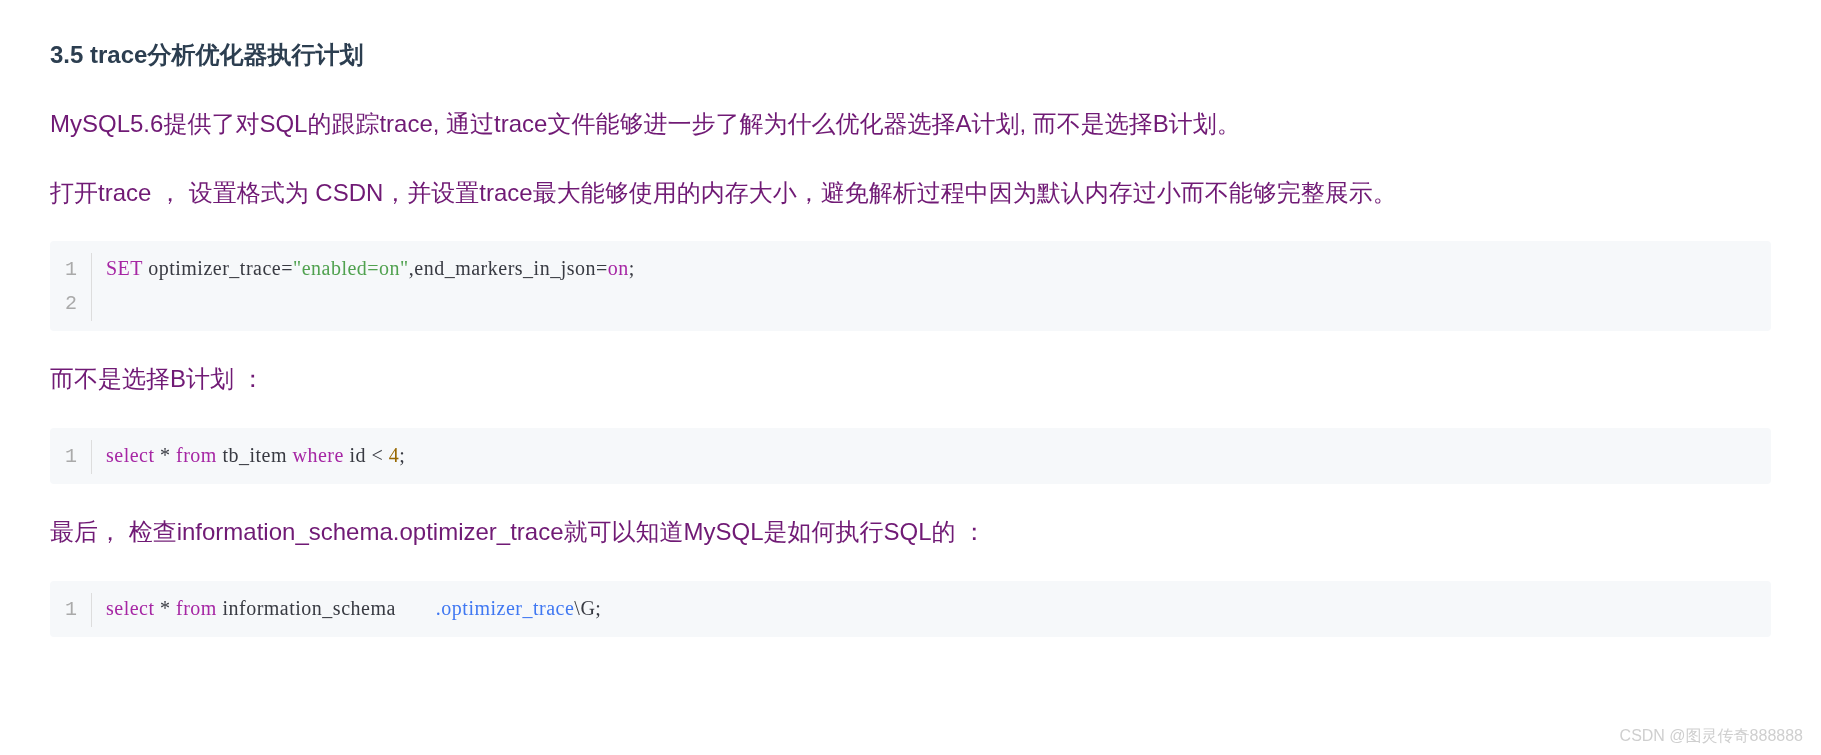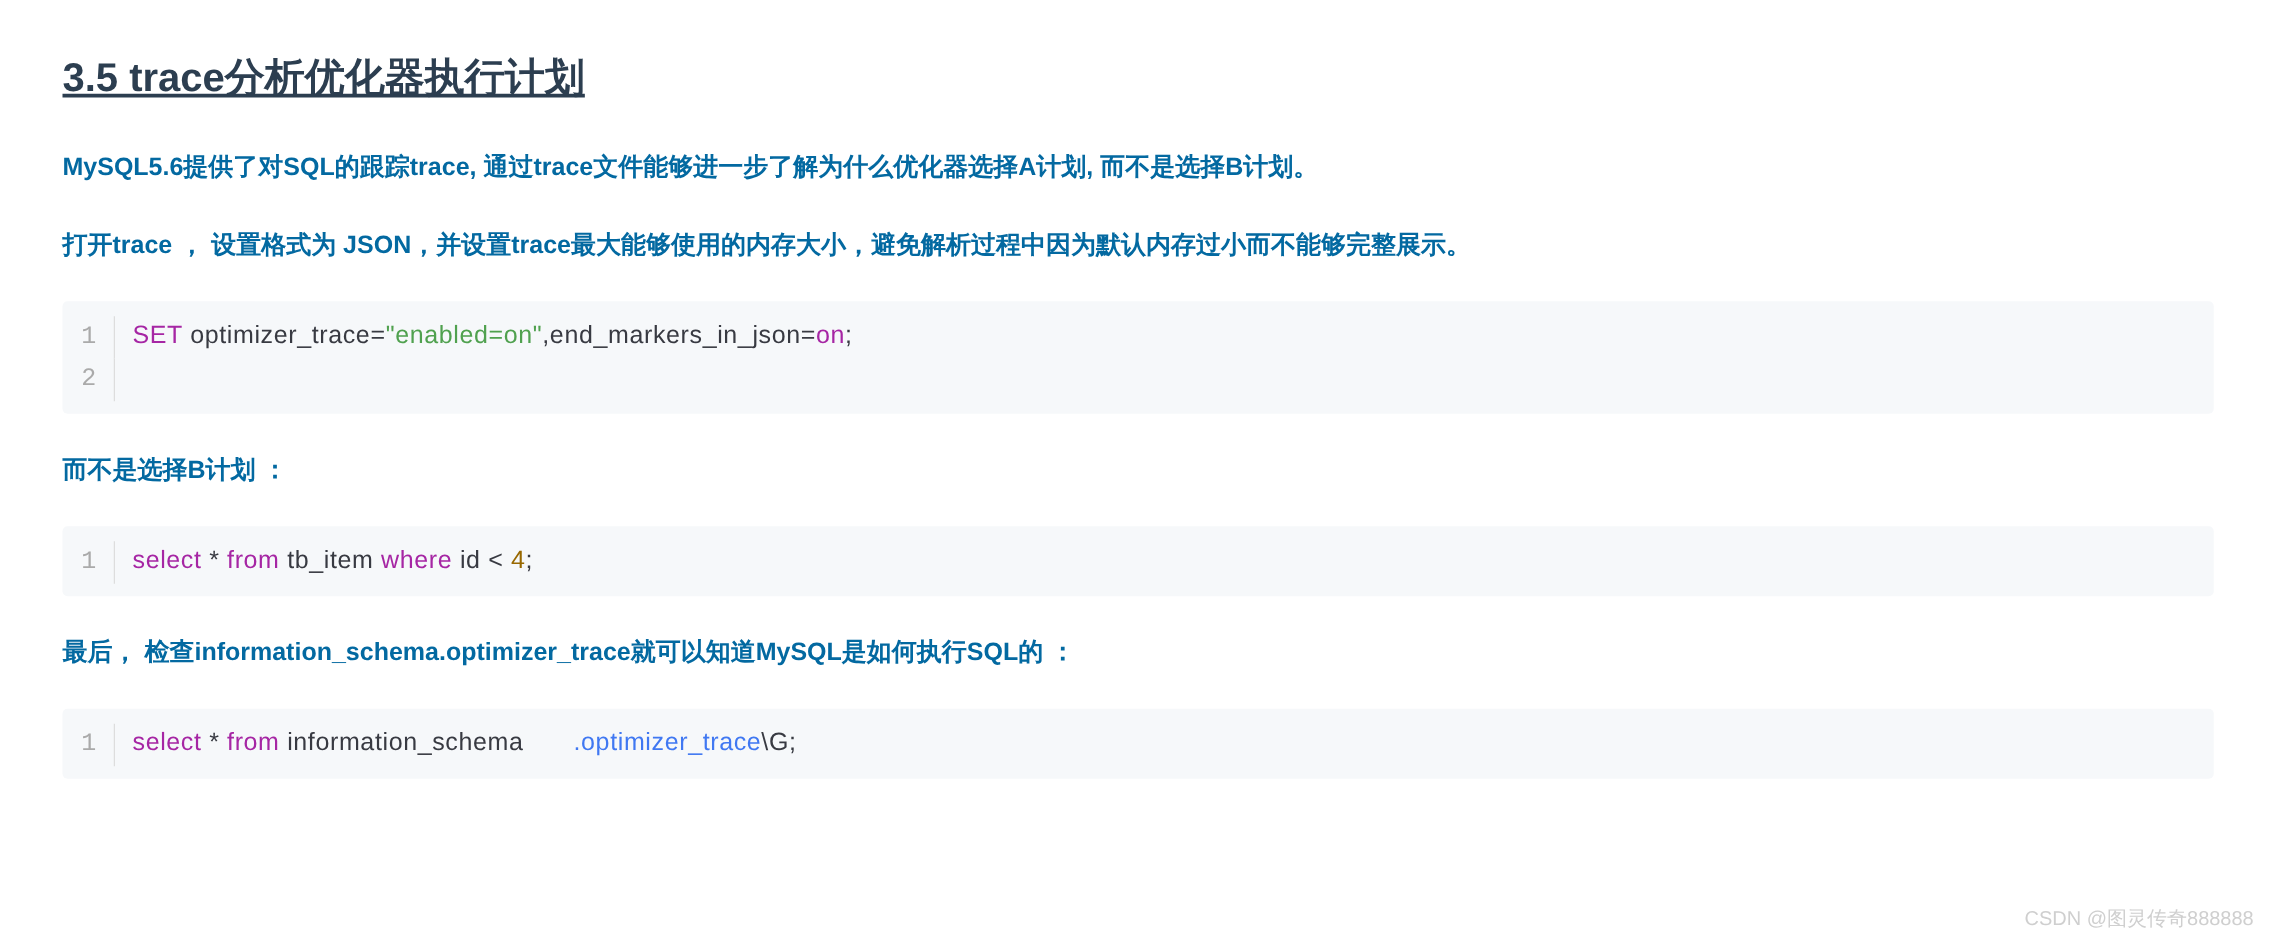--- a/index.html
+++ b/index.html
@@ -10,31 +10,29 @@
     body {
       font-family: -apple-system, BlinkMacSystemFont, "Segoe UI", "PingFang SC", "Hiragino Sans GB", "Microsoft YaHei", sans-serif;
       background: #ffffff;
       padding: 35px 50px;
       color: #2c3e50;
       font-size: 20px;
       line-height: 1.7;
       width: 1821px;
     }
     h3 {
-      font-size: 32px;
+      font-size: 24px;
       font-weight: 700;
       color: #2c3e50;
       margin-bottom: 28px;
-      text-decoration: underline;
     }
     p {
-      color: #0369a1;
+      color: #701a75;
       margin-bottom: 28px;
-      font-size: 20px;
-      font-weight: bold;
+      font-size: 24px;
     }
     .code-block {
       background: #f6f8fa;
       border-radius: 4px;
       padding: 10px 12px;
       margin-bottom: 28px;
       font-family: Consolas, Monaco, "Courier New", monospace;
       font-size: 20px;
       line-height: 1.7;
     }
@@ -48,21 +46,21 @@
       text-align: right;
       padding-right: 14px;
       border-right: 1px solid #ddd;
       margin-right: 14px;
       user-select: none;
       font-family: Consolas, Monaco, "Courier New", monospace;
     }
     .code-content {
       white-space: pre;
       color: #333;
-      font-family: Liberation Sans, sans-serif;
+      font-family: Liberation Serif, serif;
       letter-spacing: 0.5px;
       text-align: center;
     }
     .kw { color: #a626a4; }
     .str { color: #50a14f; }
     .num { color: #986801; }
     .ident { color: #4078f2; margin-left: 40px; }
     .punct { color: #383a42; }
     .plain { color: #383a42; }
     .watermark {
@@ -74,21 +72,21 @@
       font-family: sans-serif;
     }
   </style>
 </head>
 <body>
 
 <h3>3.5 trace分析优化器执行计划</h3>
 
 <p>MySQL5.6提供了对SQL的跟踪trace, 通过trace文件能够进一步了解为什么优化器选择A计划, 而不是选择B计划。</p>
 
-<p>打开trace ， 设置格式为 JSON，并设置trace最大能够使用的内存大小，避免解析过程中因为默认内存过小而不能够完整展示。</p>
+<p>打开trace ， 设置格式为 CSDN，并设置trace最大能够使用的内存大小，避免解析过程中因为默认内存过小而不能够完整展示。</p>
 
 <div class="code-block">
   <div class="code-line">
     <span class="line-no">1</span>
     <span class="code-content"><span class="kw">SET</span><span class="plain"> optimizer_trace=</span><span class="str">"enabled=on"</span><span class="plain">,end_markers_in_json=</span><span class="kw">on</span><span class="punct">;</span></span>
   </div>
   <div class="code-line">
     <span class="line-no">2</span>
   </div>
 </div>

